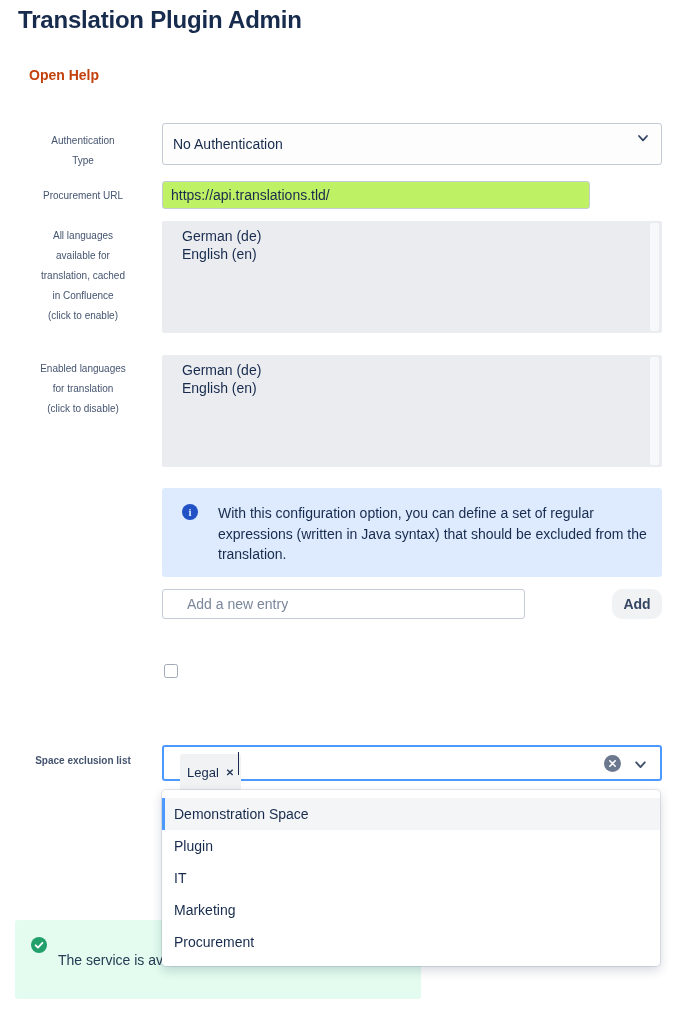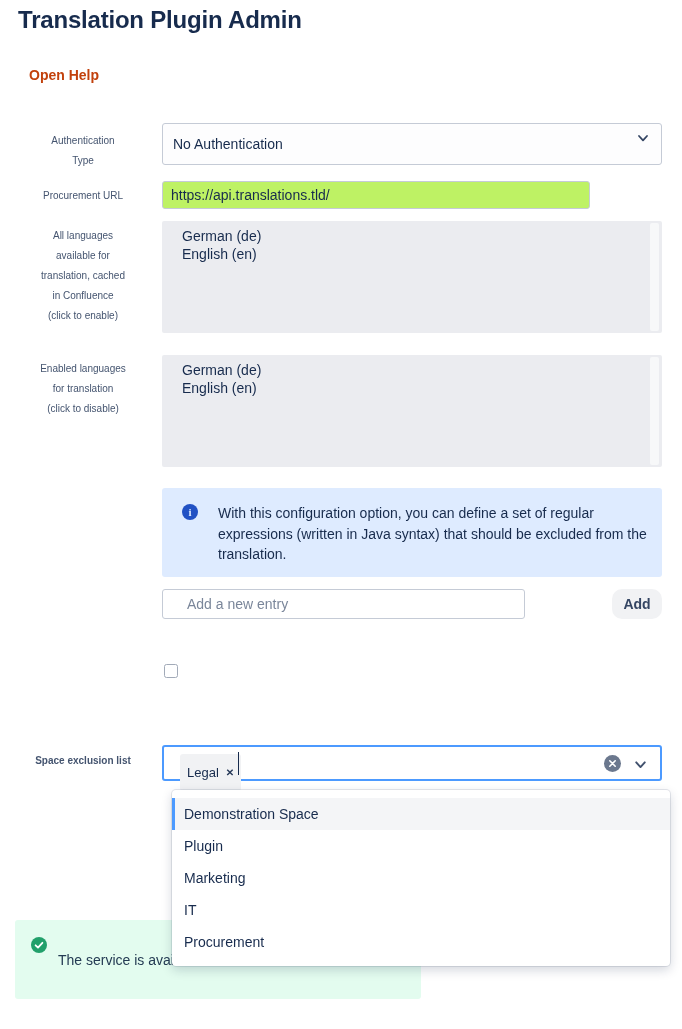--- a/index.html
+++ b/index.html
@@ -95,21 +95,21 @@
   .tag-x { font-size:10px; font-weight:700; color:#253858; cursor:pointer; line-height:1; }
   .caret-line { position:absolute; left:74px; top:5px; width:1px; height:23px; background:#172B4D; }
   .clear-btn {
     position:absolute; right:39px; top:8px; width:17px; height:17px; border-radius:50%;
     background:#6B788E; color:#fff; display:flex; align-items:center; justify-content:center;
     cursor:pointer;
   }
   .space-chevron { position:absolute; right:12px; top:10px; cursor:pointer; }
   
   .dropdown {
-    position:absolute; left:172px; top:790px; width:498px; height:176px;
+    position:absolute; left:162px; top:790px; width:498px; height:176px;
     background:#fff; border-radius:4px; padding:8px 0;
     box-shadow:0 0 0 1px rgba(9,30,66,0.10), 0 4px 11px rgba(9,30,66,0.18);
     z-index:5;
   }
   .dd-opt {
     height:32px; display:flex; align-items:center; padding:0 12px;
     font-size:14px; color:#172B4D; cursor:pointer;
   }
   .dd-opt.highlight { background:#F4F5F7; border-left:3px solid #4C9AFF; padding-left:9px; }
   
@@ -201,18 +201,18 @@
     <svg class="ok-icon" viewBox="0 0 16 16">
       <circle cx="8" cy="8" r="8" fill="#22A06B"></circle>
       <path d="M4.6 8.3 L7 10.6 L11.4 5.8" fill="none" stroke="#ffffff" stroke-width="1.8" stroke-linecap="round" stroke-linejoin="round"></path>
     </svg>
     <div class="status-msg">The service is available</div>
   </div>
 
   <div class="dropdown">
     <div class="dd-opt highlight">Demonstration Space</div>
     <div class="dd-opt">Plugin</div>
+    <div class="dd-opt">IT</div>
     <div class="dd-opt">Marketing</div>
-    <div class="dd-opt">IT</div>
     <div class="dd-opt">Procurement</div>
   </div>
 
 </div>
 
 </body></html>

